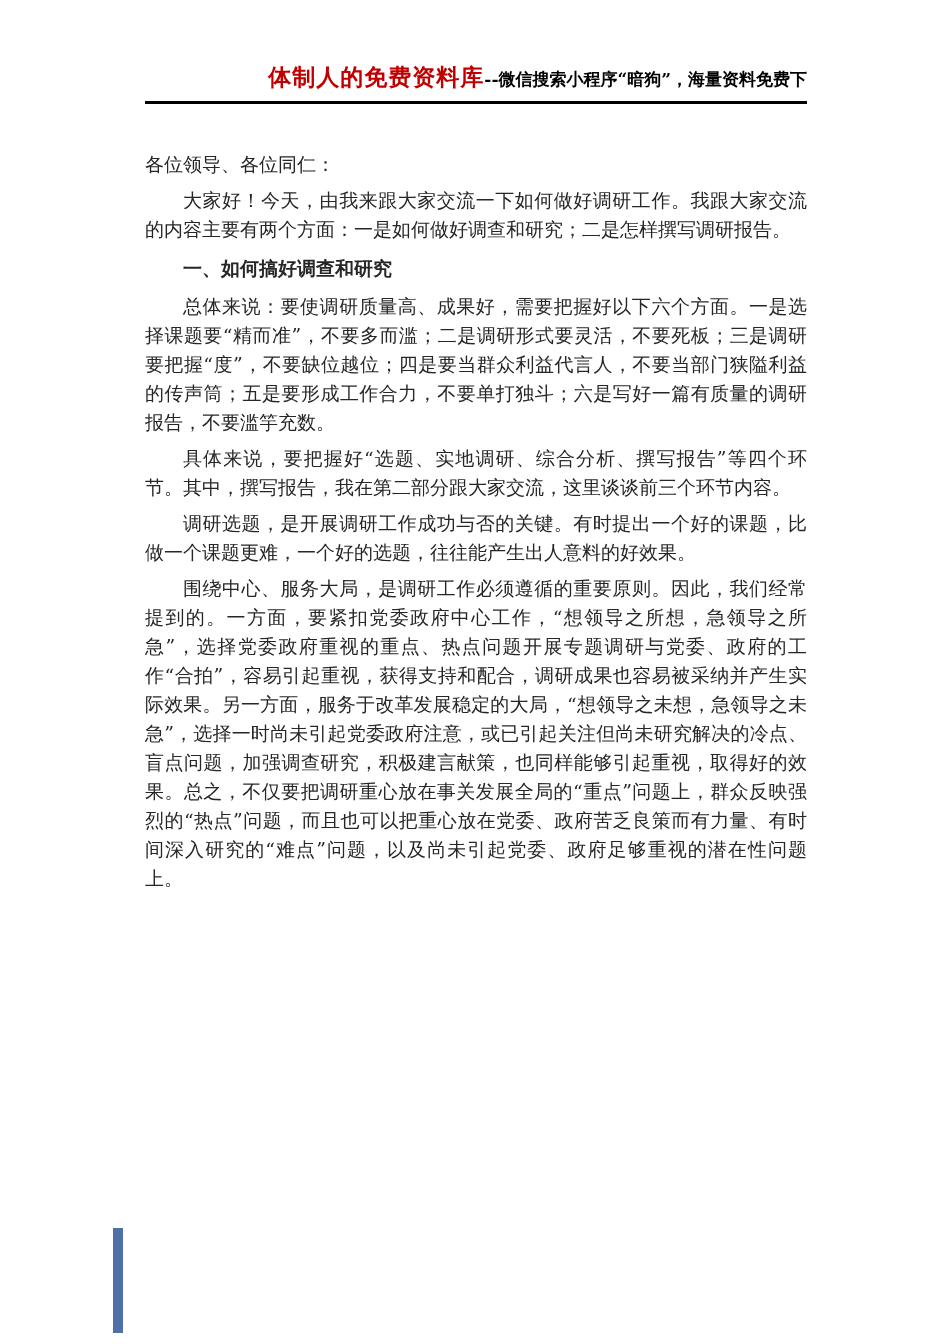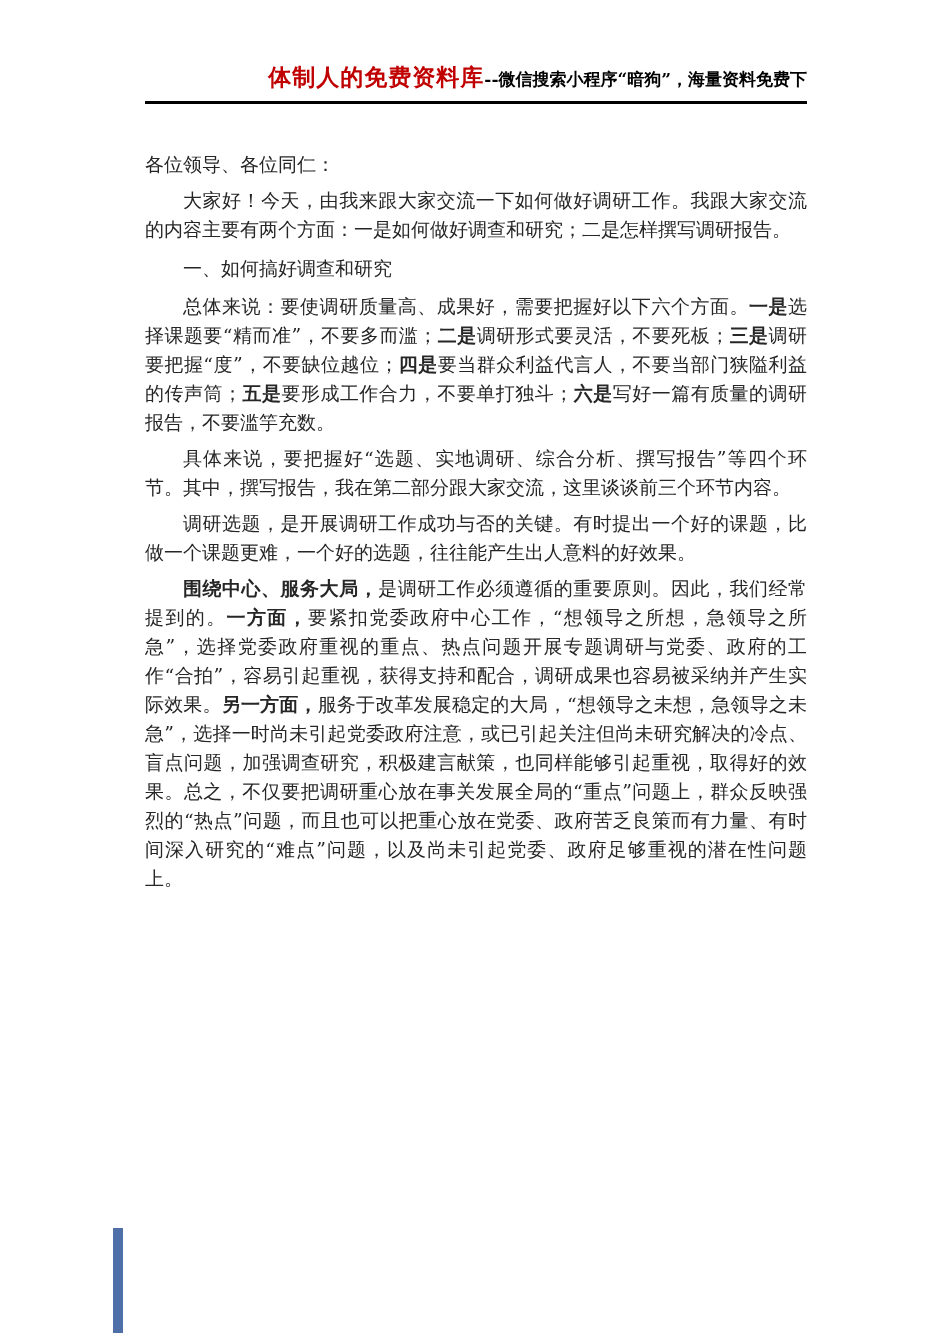--- a/index.html
+++ b/index.html
@@ -53,22 +53,22 @@
   }
   .para.no-indent {
     text-indent: 0;
   }
   .para.heading {
     font-weight: bold;
     margin-top: 10px;
     margin-bottom: 9px;
   }
   .run { font-weight: normal; }
-  .run.bold { font-weight: bold; }
-  .heading .run { font-weight: normal; }
+  .run.bold { font-weight: normal; }
+  .heading .run { font-weight: bold; }
   .margin-bar {
     position: absolute;
     left: 113px;
     top: 1228px;
     width: 10px;
     height: 105px;
     background: #4f6fa8;
   }
 </style>
 </head>

